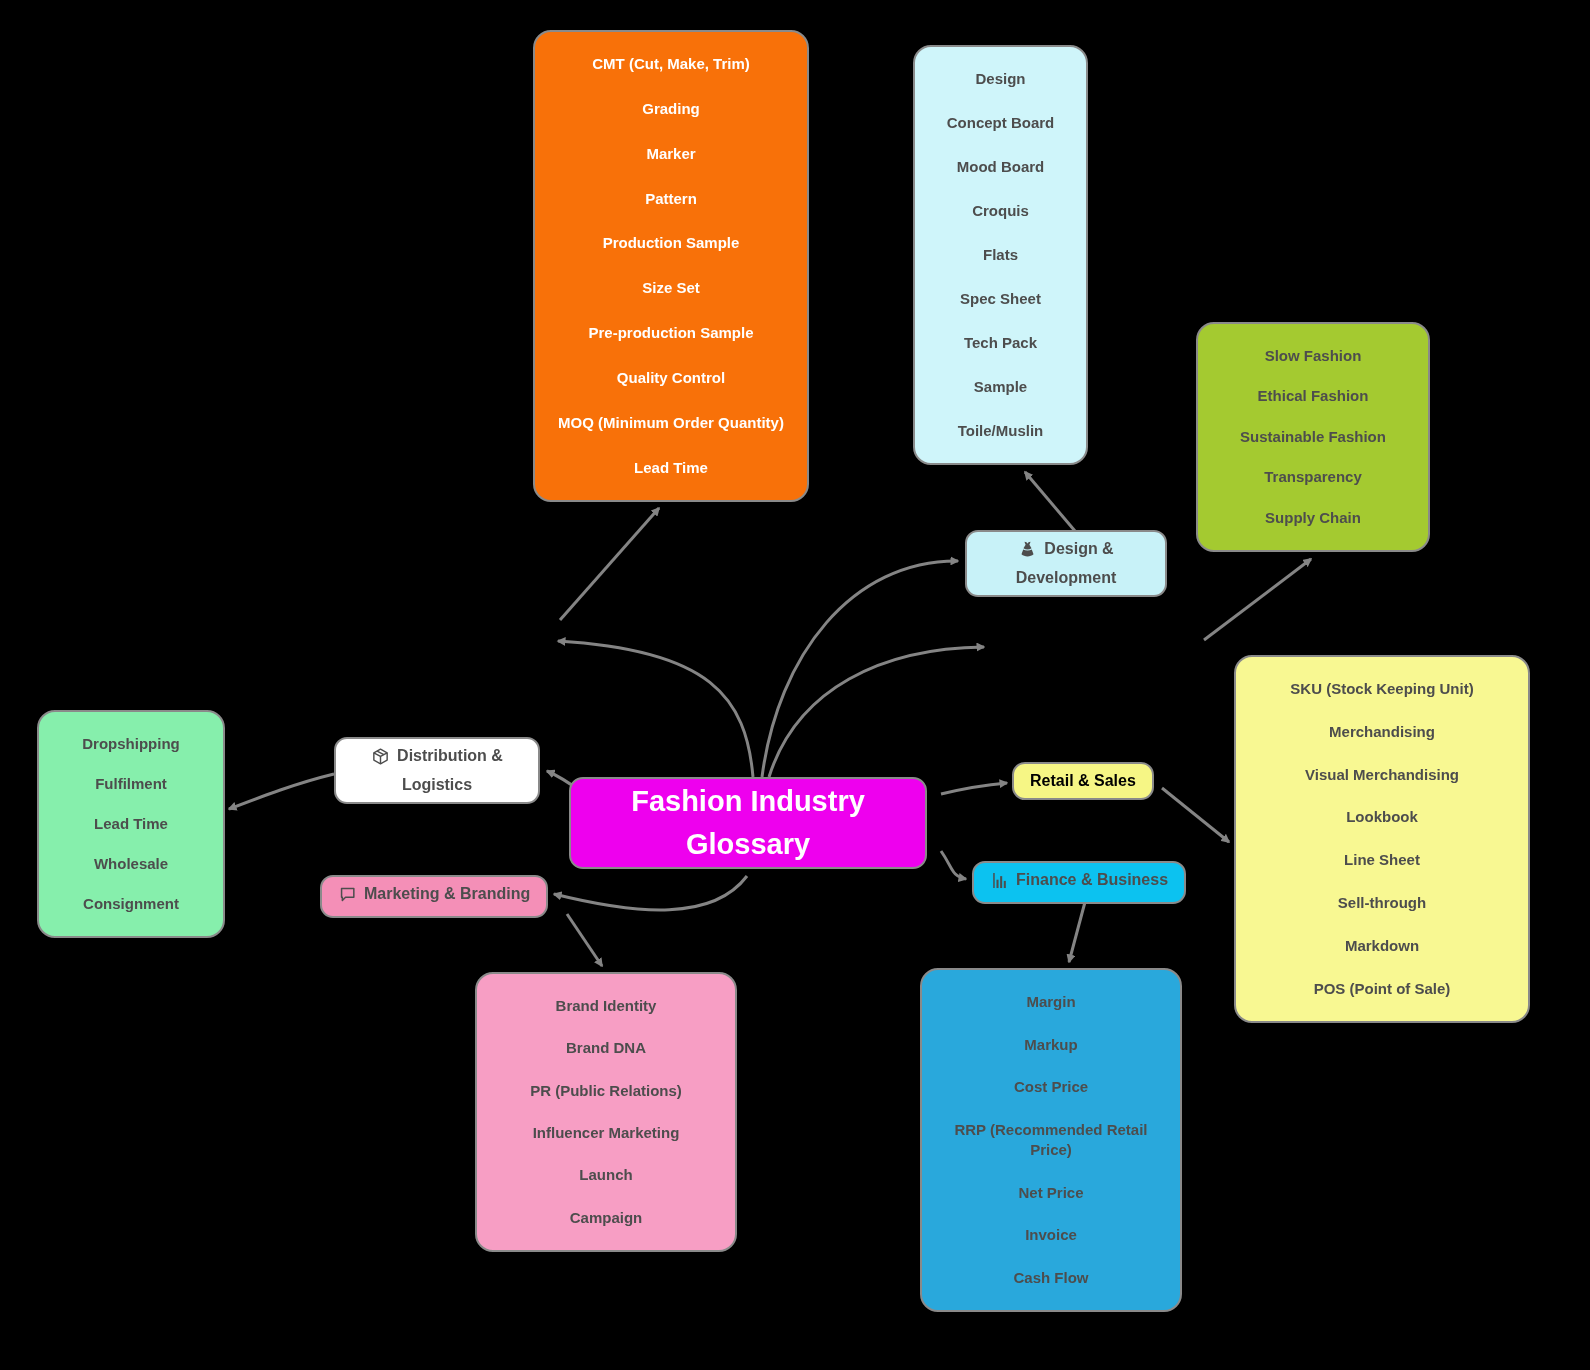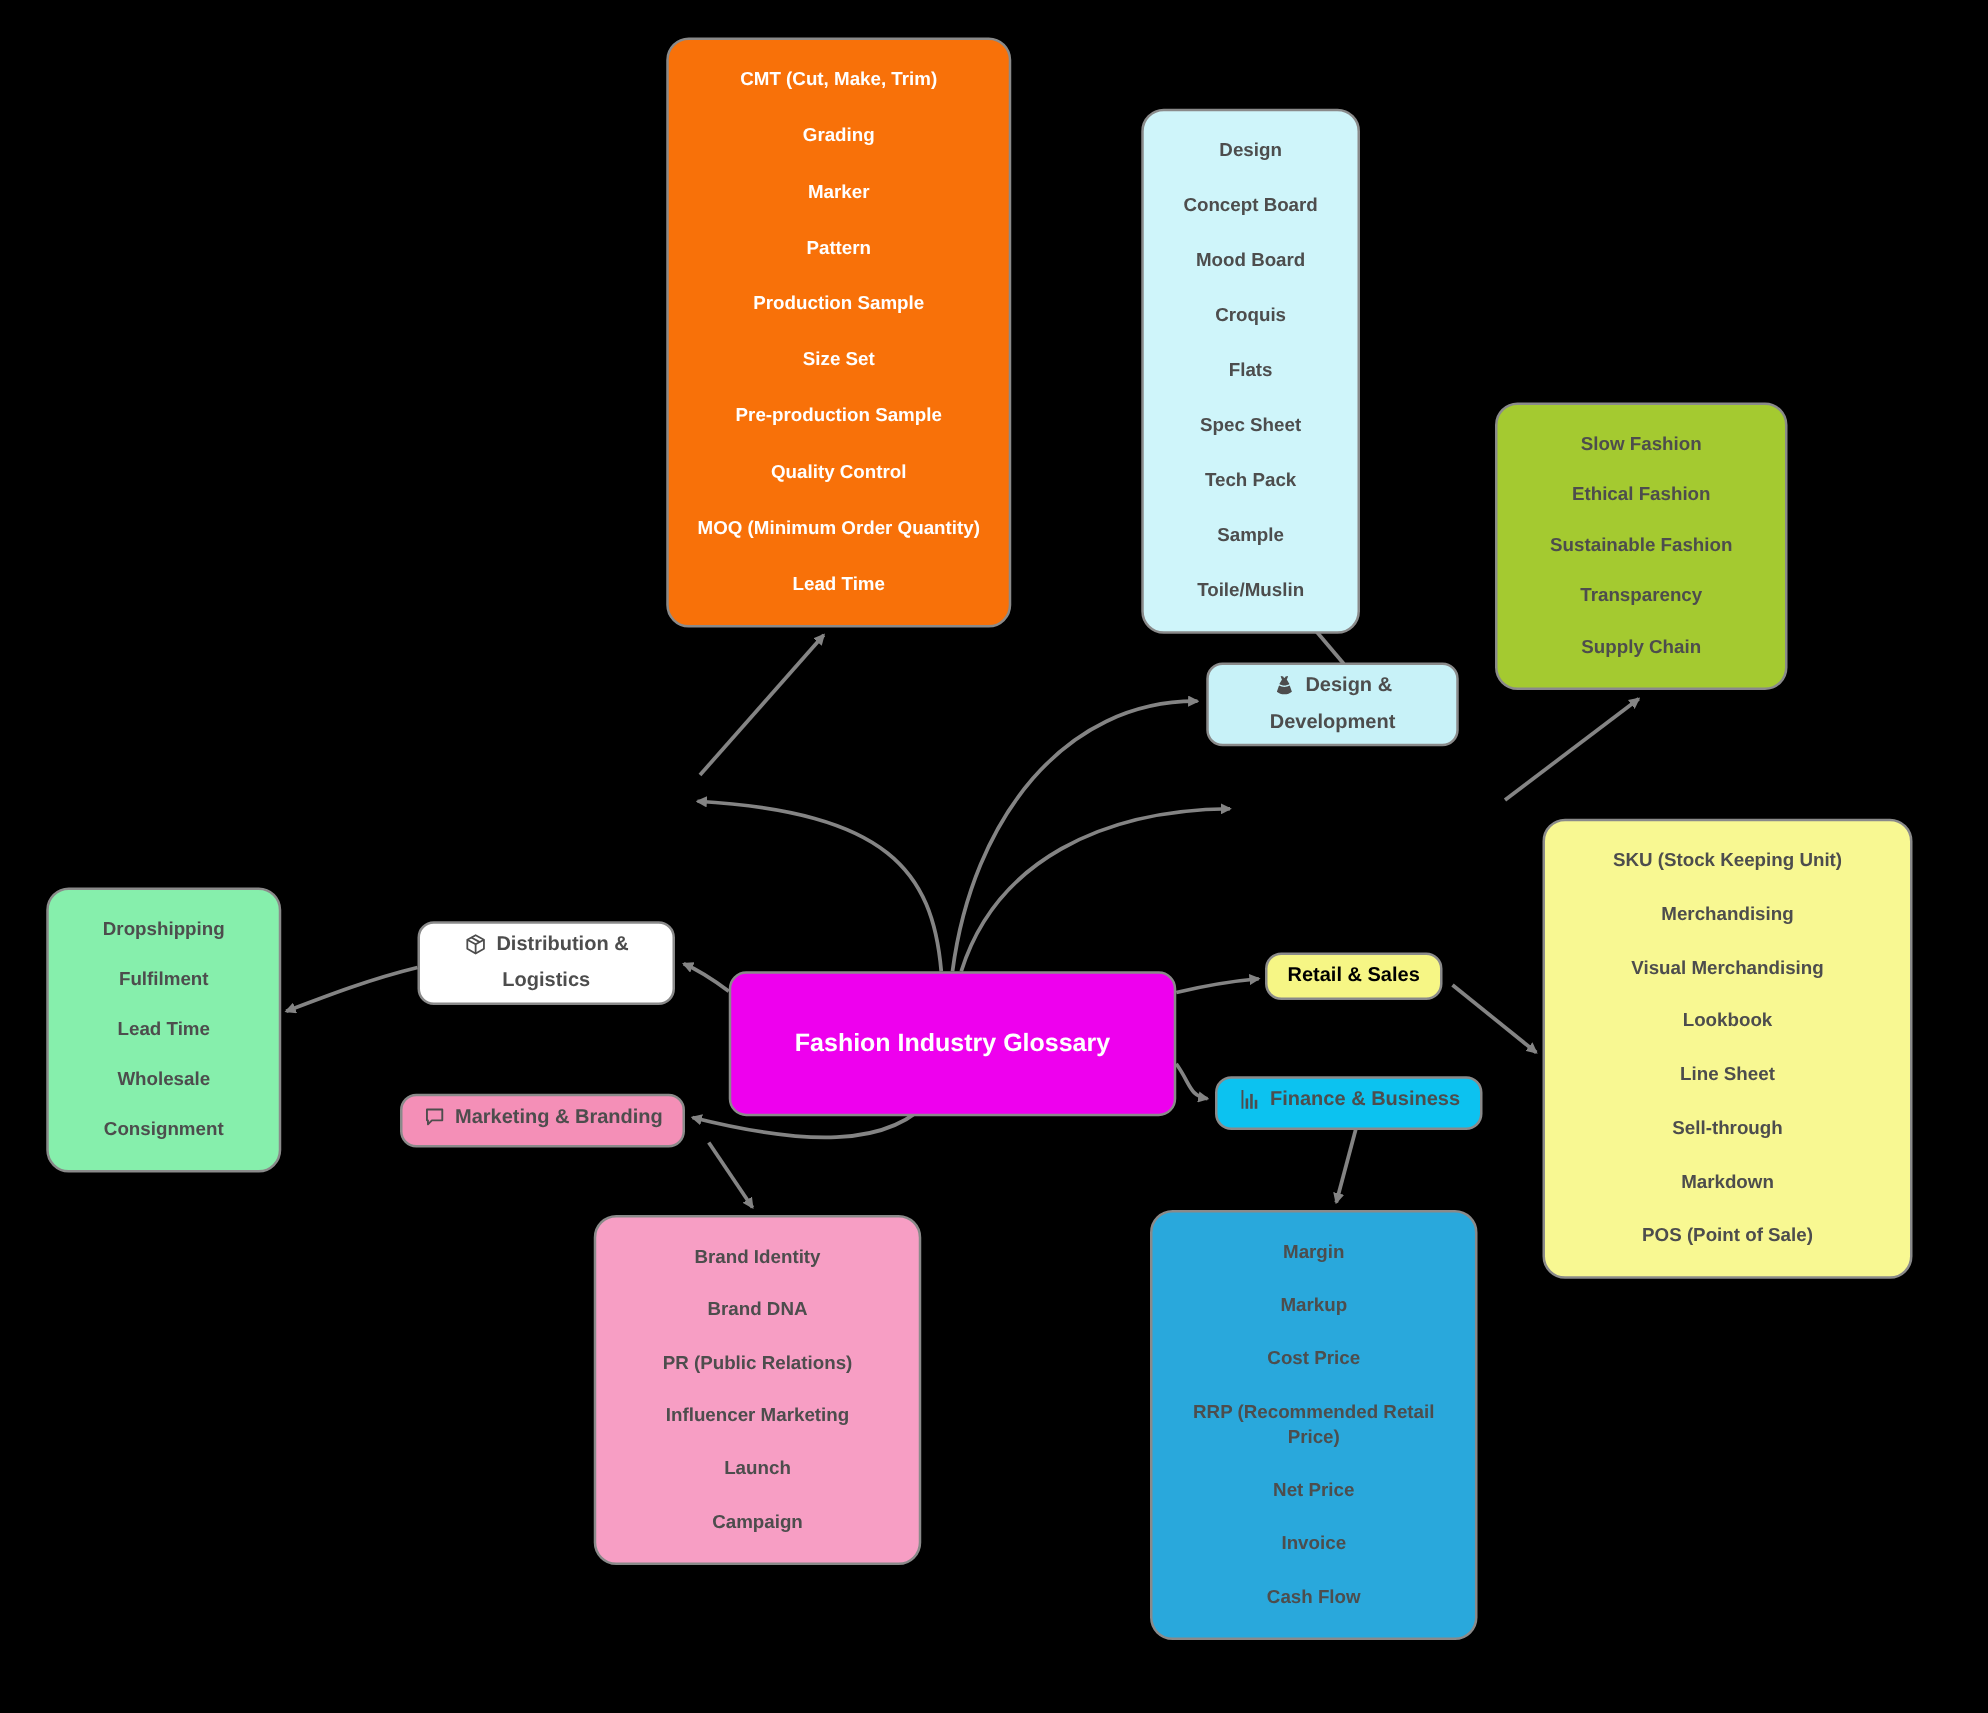--- a/index.html
+++ b/index.html
@@ -28,39 +28,39 @@
 
   .term-box{
     position:absolute;box-sizing:border-box;display:flex;flex-direction:column;
     justify-content:space-between;align-items:center;text-align:center;
     border:2.5px solid var(--border);border-radius:18px;
     padding:22px 10px;font-size:15px;line-height:1.35;color:var(--dark-text);
   }
   .term{width:100%;}
 
   .center-node{
-    position:absolute;left:583px;top:777px;width:358px;height:116px;
+    position:absolute;left:569px;top:777px;width:358px;height:92px;
     box-sizing:border-box;display:flex;align-items:center;justify-content:center;
     text-align:center;background:var(--center-bg);color:var(--center-text);
     border:2.5px solid var(--border);border-radius:14px;
-    font-size:20px;line-height:1.5;padding:4px 18px;
+    font-size:29px;line-height:1.5;padding:4px 18px;
   }
 
   
   #node-production{left:250px;top:618px;}
   #node-design{left:965px;top:530px;width:202px;}
   #node-sustainability{left:988px;top:626px;}
   #node-distribution{left:334px;top:737px;width:206px;}
   #node-retail{left:1012px;top:762px;}
   #node-marketing{left:320px;top:875px;}
   #node-finance{left:972px;top:861px;}
 
   
   #box-production{left:533px;top:30px;width:276px;height:472px;}
-  #box-design{left:913px;top:45px;width:175px;height:420px;margin-top:42px;}
+  #box-design{left:913px;top:45px;width:175px;height:420px;}
   #box-sustainability{left:1196px;top:322px;width:234px;height:230px;}
   #box-retail{left:1234px;top:655px;width:296px;height:368px;}
   #box-distribution{left:37px;top:710px;width:188px;height:228px;}
   #box-marketing{left:475px;top:972px;width:262px;height:280px;}
   #box-finance{left:920px;top:968px;width:262px;height:344px;}
 </style>
 </head>
 <body>
 
 <div class="canvas">

